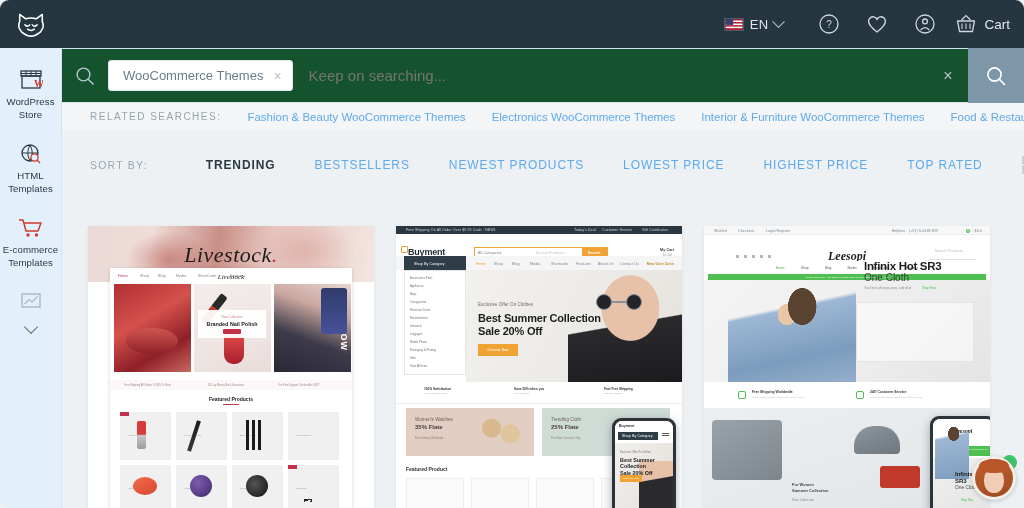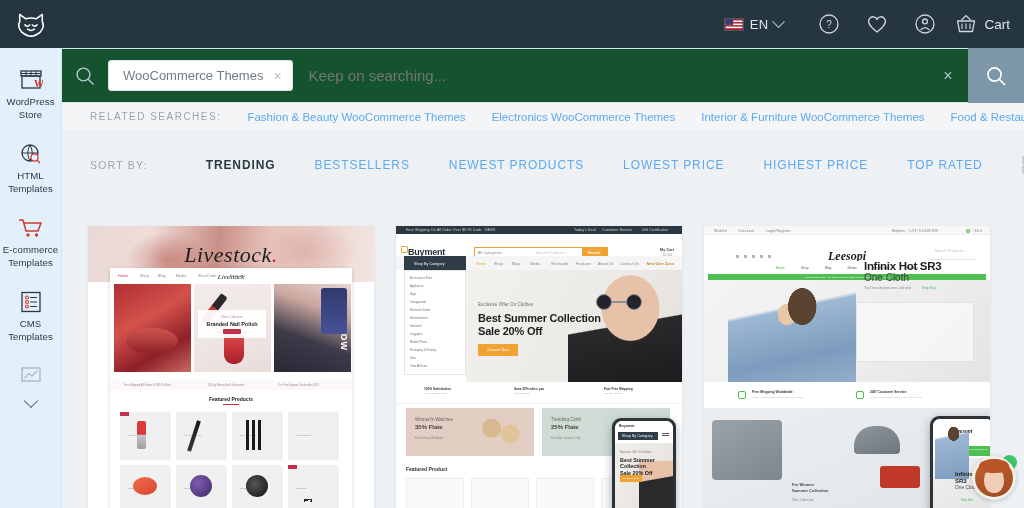--- a/index.html
+++ b/index.html
@@ -3,21 +3,21 @@
 <meta charset="utf-8">
 <style>
   * { box-sizing: border-box; margin: 0; padding: 0; }
   html, body { width: 1024px; height: 508px; overflow: hidden; }
   body {
     font-family: "Liberation Sans", sans-serif;
     background: #eef1f3;
     color: #2b3a42;
     -webkit-font-smoothing: antialiased;
   }
-  .app { position: relative; width: 1024px; height: 508px; overflow: hidden; }
+  .app { position: relative; width: 1024px; height: 508px; overflow: hidden; border-radius: 9px; }
 
   
   .topbar {
     position: absolute; top: 0; left: 0; width: 1024px; height: 48px;
     background: #263640; display: flex; align-items: center;
   }
   .logo-wrap { width: 62px; display: flex; align-items: center; justify-content: center; }
   .cat-logo { width: 30px; height: 26px; display:block; }
   .topbar-spacer { flex: 1; }
   .top-right { display: flex; align-items: center; height: 48px; padding-right: 14px; gap: 0; }
@@ -419,32 +419,20 @@
       <span class="side-icon">
         <svg width="26" height="22" viewBox="0 0 26 22">
           <path d="M1 3 H5 L8 14 H20 L23 6 H6.2" fill="none" stroke="#cf3a2e" stroke-width="1.5" stroke-linejoin="round"></path>
           <circle cx="10" cy="18" r="1.7" fill="#cf3a2e"></circle>
           <circle cx="18.5" cy="18" r="1.7" fill="#cf3a2e"></circle>
         </svg>
       </span>
       <span class="side-label">E-commerce Templates</span>
     </a>
 
-    <a class="side-item">
-      <span class="side-icon">
-        <svg width="24" height="22" viewBox="0 0 24 22">
-          <rect x="3" y="1.5" width="18" height="19" fill="none" stroke="#2b3a42" stroke-width="1.3"></rect>
-          <circle cx="8" cy="6.5" r="1.5" fill="none" stroke="#cf3a2e" stroke-width="1.1"></circle>
-          <circle cx="8" cy="11" r="1.5" fill="none" stroke="#cf3a2e" stroke-width="1.1"></circle>
-          <circle cx="8" cy="15.5" r="1.5" fill="none" stroke="#cf3a2e" stroke-width="1.1"></circle>
-          <path d="M11 6.5 H18 M11 11 H18 M11 15.5 H18" stroke="#2b3a42" stroke-width="1.1"></path>
-        </svg>
-      </span>
-      <span class="side-label">CMS Templates</span>
-    </a>
 
     <div class="side-item faded">
       <span class="side-icon">
         <svg width="24" height="22" viewBox="0 0 24 22">
           <rect x="3" y="3" width="18" height="13" fill="none" stroke="#2b3a42" stroke-width="1.4"></rect>
           <path d="M5.5 13 L10 8.5 L13 11 L18.5 5.5" fill="none" stroke="#2b3a42" stroke-width="1.2"></path>
         </svg>
       </span>
     </div>
     <span class="side-chev"></span>

